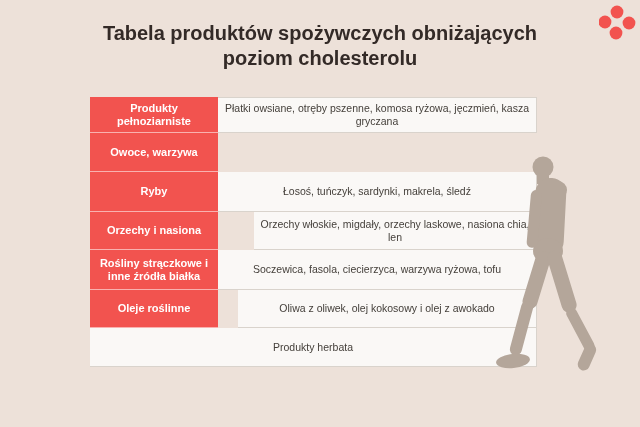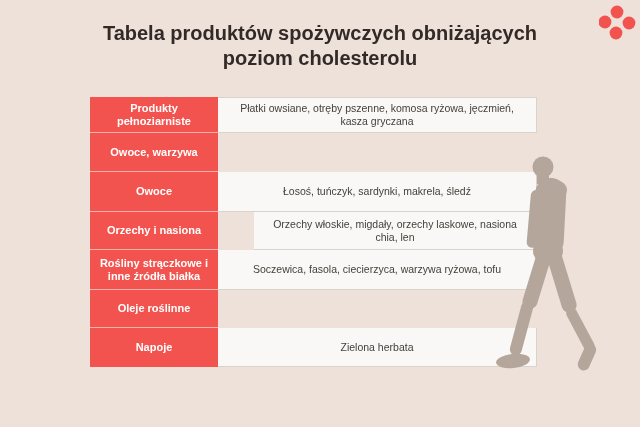--- a/index.html
+++ b/index.html
@@ -30,21 +30,21 @@
     width:128px;box-sizing:border-box;background:var(--accent);
     color:#ffffff;font-weight:bold;font-size:11px;line-height:13px;
     display:flex;align-items:center;justify-content:center;text-align:center;
     padding:2px 8px;border-bottom:1px solid rgba(255,255,255,.55);
   }
   .row:last-child .cat{border-bottom:none;}
   .items{
     flex:1;box-sizing:border-box;background:#faf8f6;
     color:#45403b;font-size:10.5px;line-height:13px;
     display:flex;align-items:center;justify-content:center;text-align:center;
-    padding:2px 12px;
+    padding:2px 0;
     border-bottom:1px solid #d9d3cc;border-right:1px solid #d9d3cc;
   }
   .row:first-child .items{border-top:1px solid #d9d3cc;}
 
   .person{position:absolute;left:492px;top:148px;width:115px;height:228px;z-index:5;}
   .person-shape{fill:var(--sil);}
 </style>
 </head>
 <body>
 
@@ -61,37 +61,37 @@
 
   <div class="tbl" id="product-table">
       <div class="row" style="height: 36px;">
         <div class="cat">Produkty pełnoziarniste</div>
         <div class="items">Płatki owsiane, otręby pszenne, komosa ryżowa, jęczmień, kasza gryczana</div>
       </div>
       <div class="row" style="height: 39px;">
         <div class="cat">Owoce, warzywa</div>
       </div>
       <div class="row" style="height: 40px;">
-        <div class="cat">Owoce</div>
+        <div class="cat">Ryby</div>
         <div class="items">Łosoś, tuńczyk, sardynki, makrela, śledź</div>
       </div>
       <div class="row" style="height: 38px; gap: 36px;">
         <div class="cat">Orzechy i nasiona</div>
         <div class="items">Orzechy włoskie, migdały, orzechy laskowe, nasiona chia, len</div>
       </div>
       <div class="row" style="height: 40px;">
         <div class="cat">Rośliny strączkowe i inne źródła białka</div>
         <div class="items">Soczewica, fasola, ciecierzyca, warzywa ryżowa, tofu</div>
       </div>
       <div class="row" style="height: 38px; gap: 20px;">
         <div class="cat">Oleje roślinne</div>
+        <div class="items">Oliwa z oliwek, olej kokosowy i olej z awokado</div>
       </div>
       <div class="row" style="height: 39px;">
-        <div class="cat">Napoje</div>
-        <div class="items">Zielona herbata</div>
+        <div class="items">Produkty herbata</div>
       </div>
     </div>
 
   <svg class="person" viewBox="0 0 115 228" aria-hidden="true">
     <circle class="person-shape" cx="51" cy="19" r="10.5"></circle>
     <rect class="person-shape" x="45" y="24" width="12" height="12"></rect>
     <circle class="person-shape" cx="66" cy="42" r="9"></circle>
     <rect class="person-shape" x="42" y="30" width="31" height="78" rx="15" transform="rotate(3 57 69)"></rect>
     <ellipse class="person-shape" cx="56" cy="103" rx="15" ry="13"></ellipse>
     <rect class="person-shape" x="39" y="42" width="11" height="58" rx="5.5" transform="rotate(5 44 45)"></rect>

